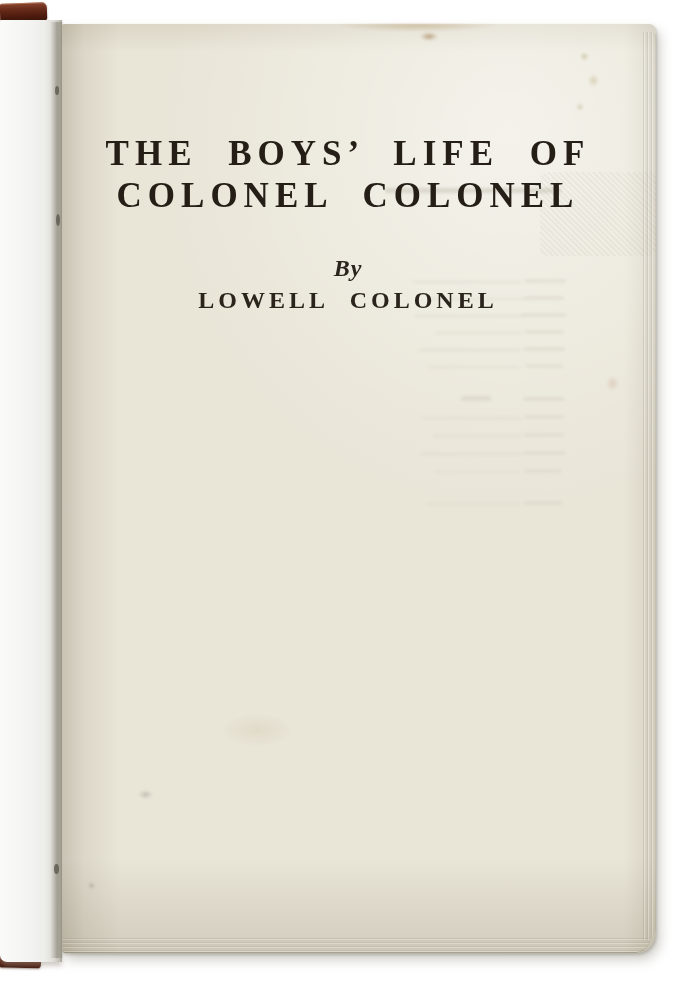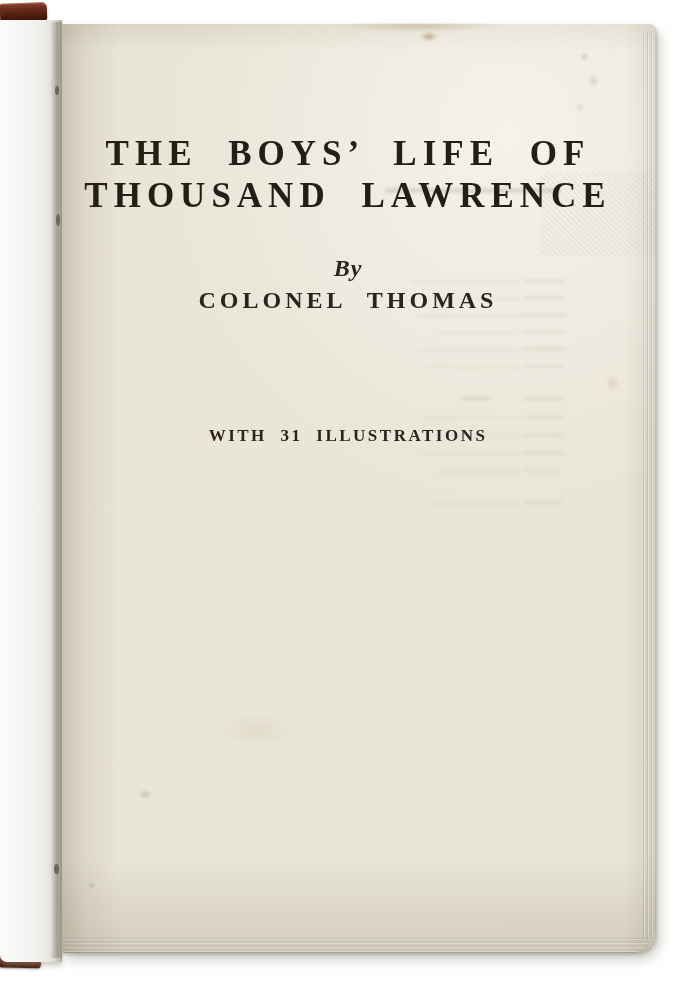--- a/index.html
+++ b/index.html
@@ -158,25 +158,24 @@
         <i class="gr11"></i>
       <i class="gl12"></i>
         <i class="gr12"></i>
     </div>
 
     <div class="fore-edge"></div>
     <div class="bottom-edge"></div>
 
     <h1 class="print title">
       <span>THE BOYS’ LIFE OF</span>
-      <span>THOUSAND LAWRENCE</span>
+      <span>COLONEL COLONEL</span>
     </h1>
 
     <div class="print byline">By</div>
-    <div class="print author">COLONEL THOMAS</div>
+    <div class="print author">LOWELL COLONEL</div>
 
-    <div class="print note-ill">WITH 31 ILLUSTRATIONS</div>
 
     <div class="print publisher">
     </div>
 
   </div>
 </div>
 
 </body></html>

